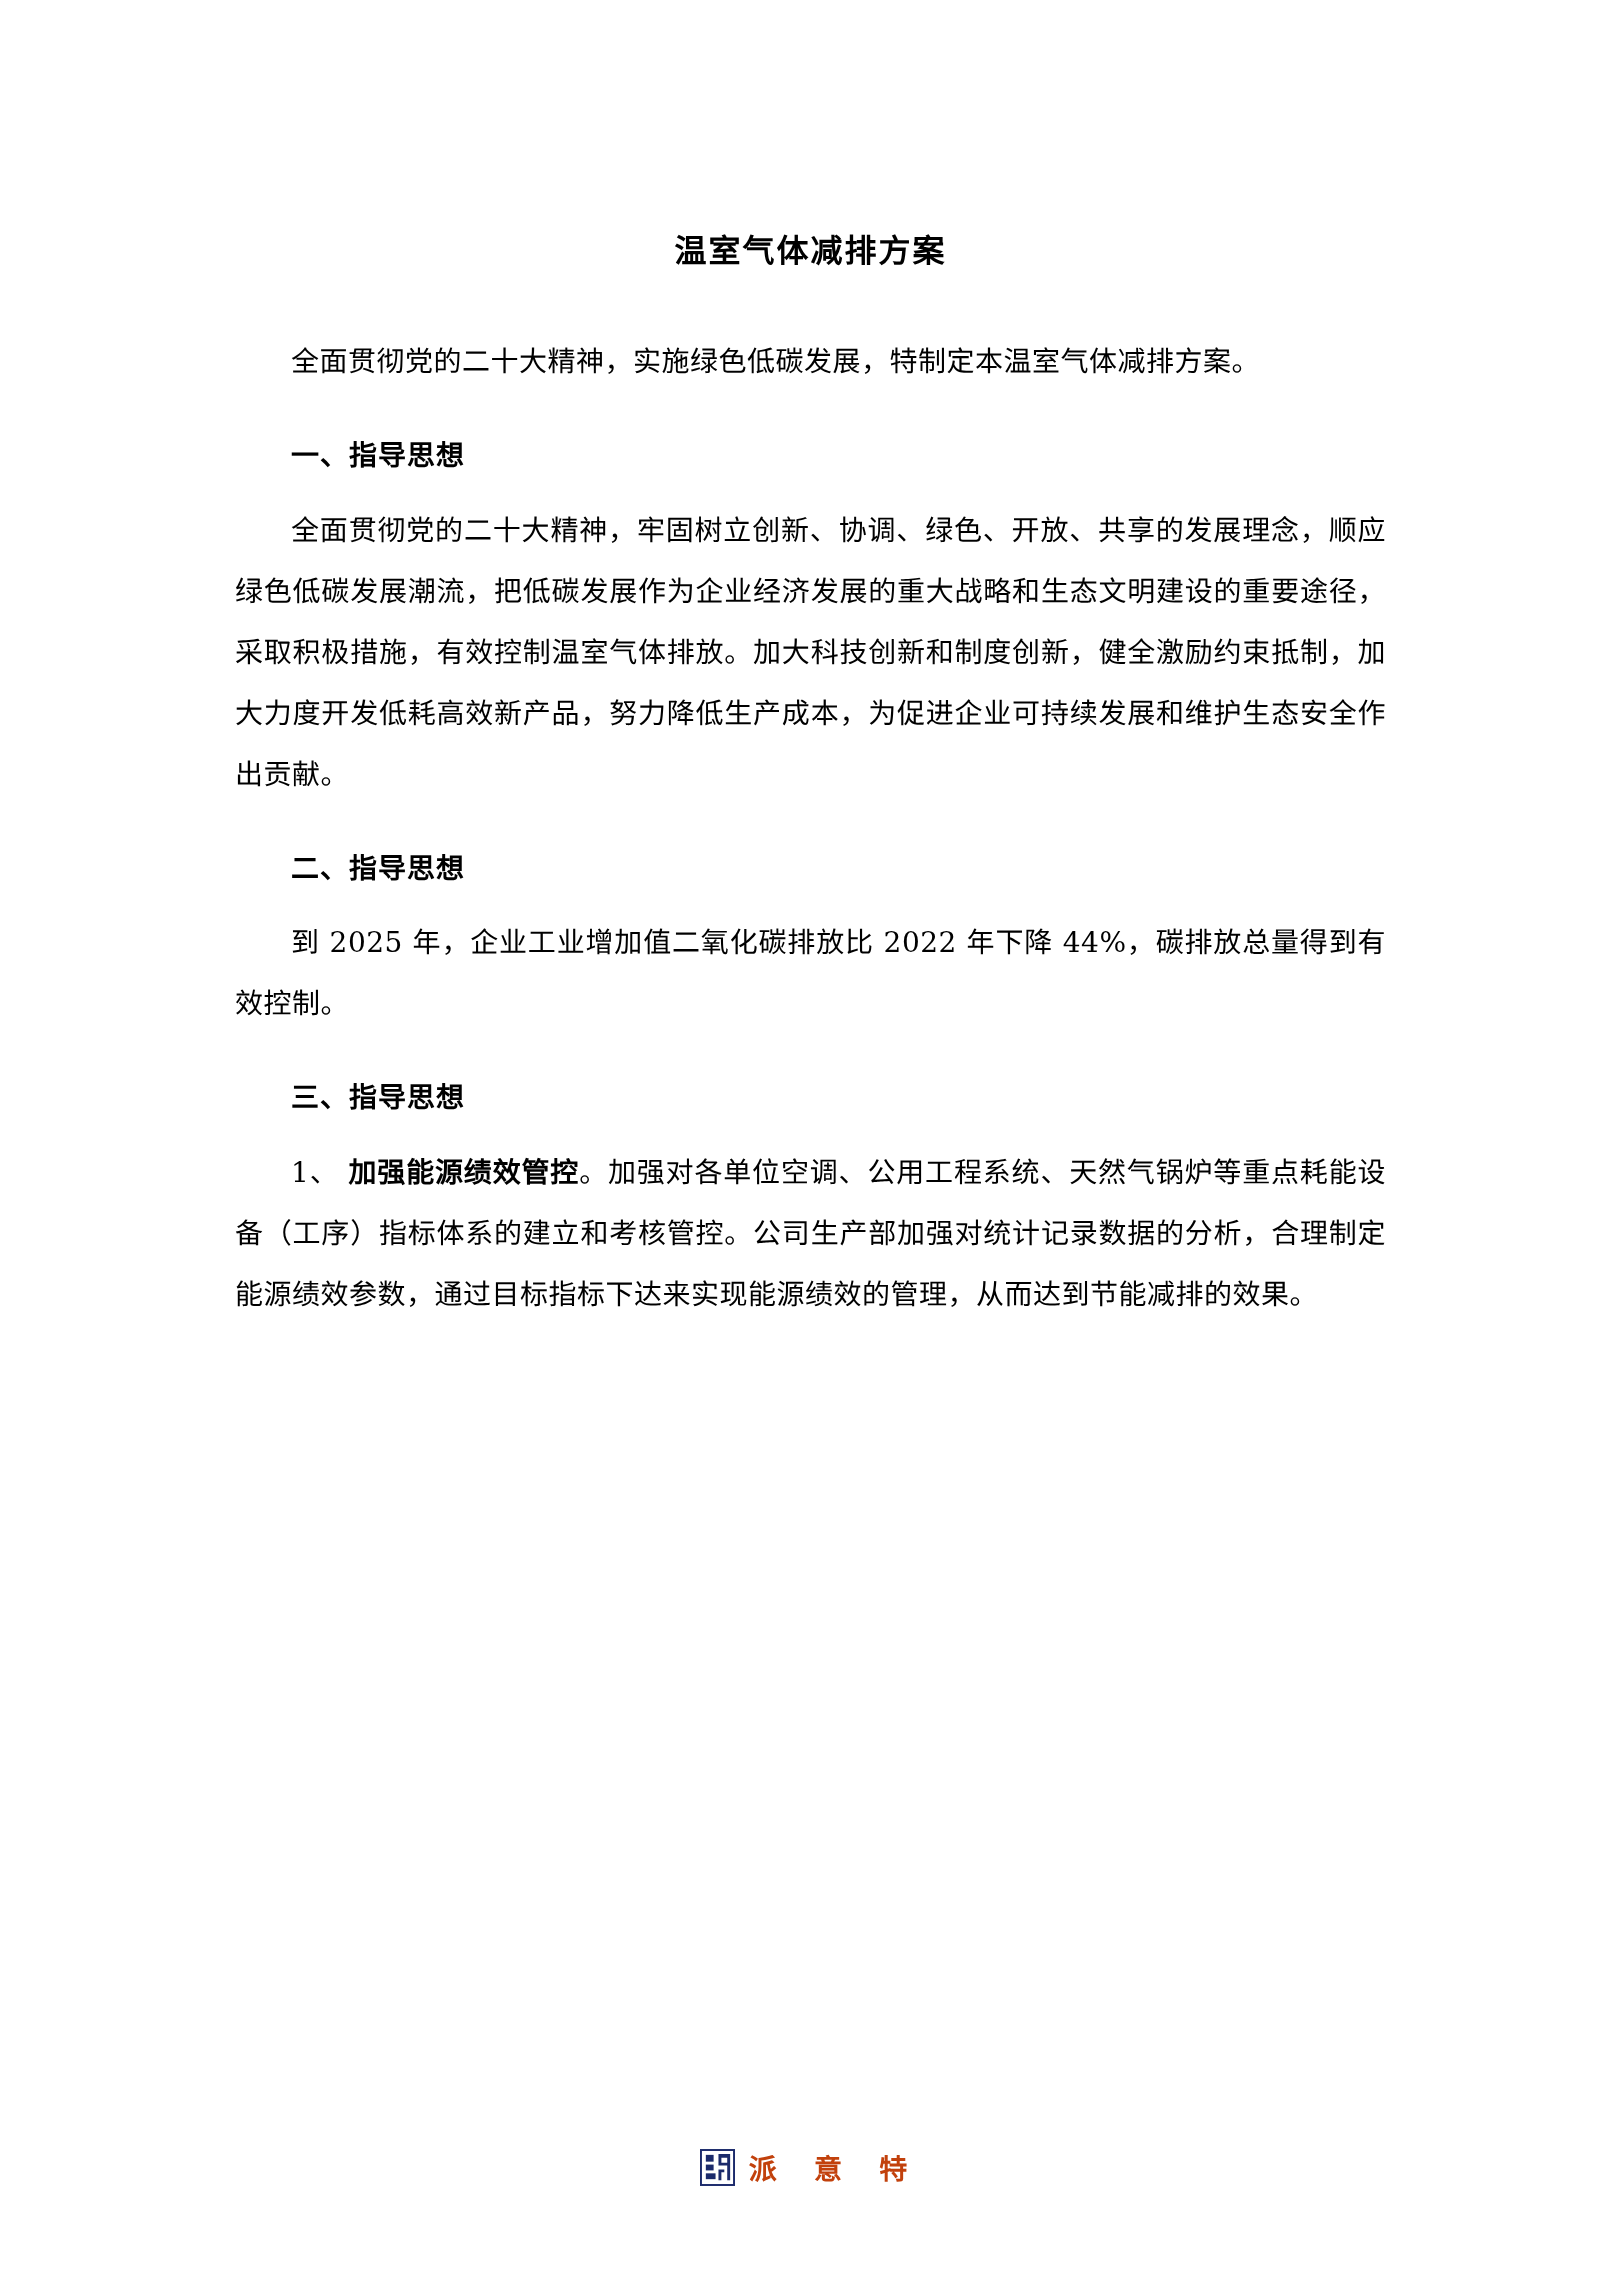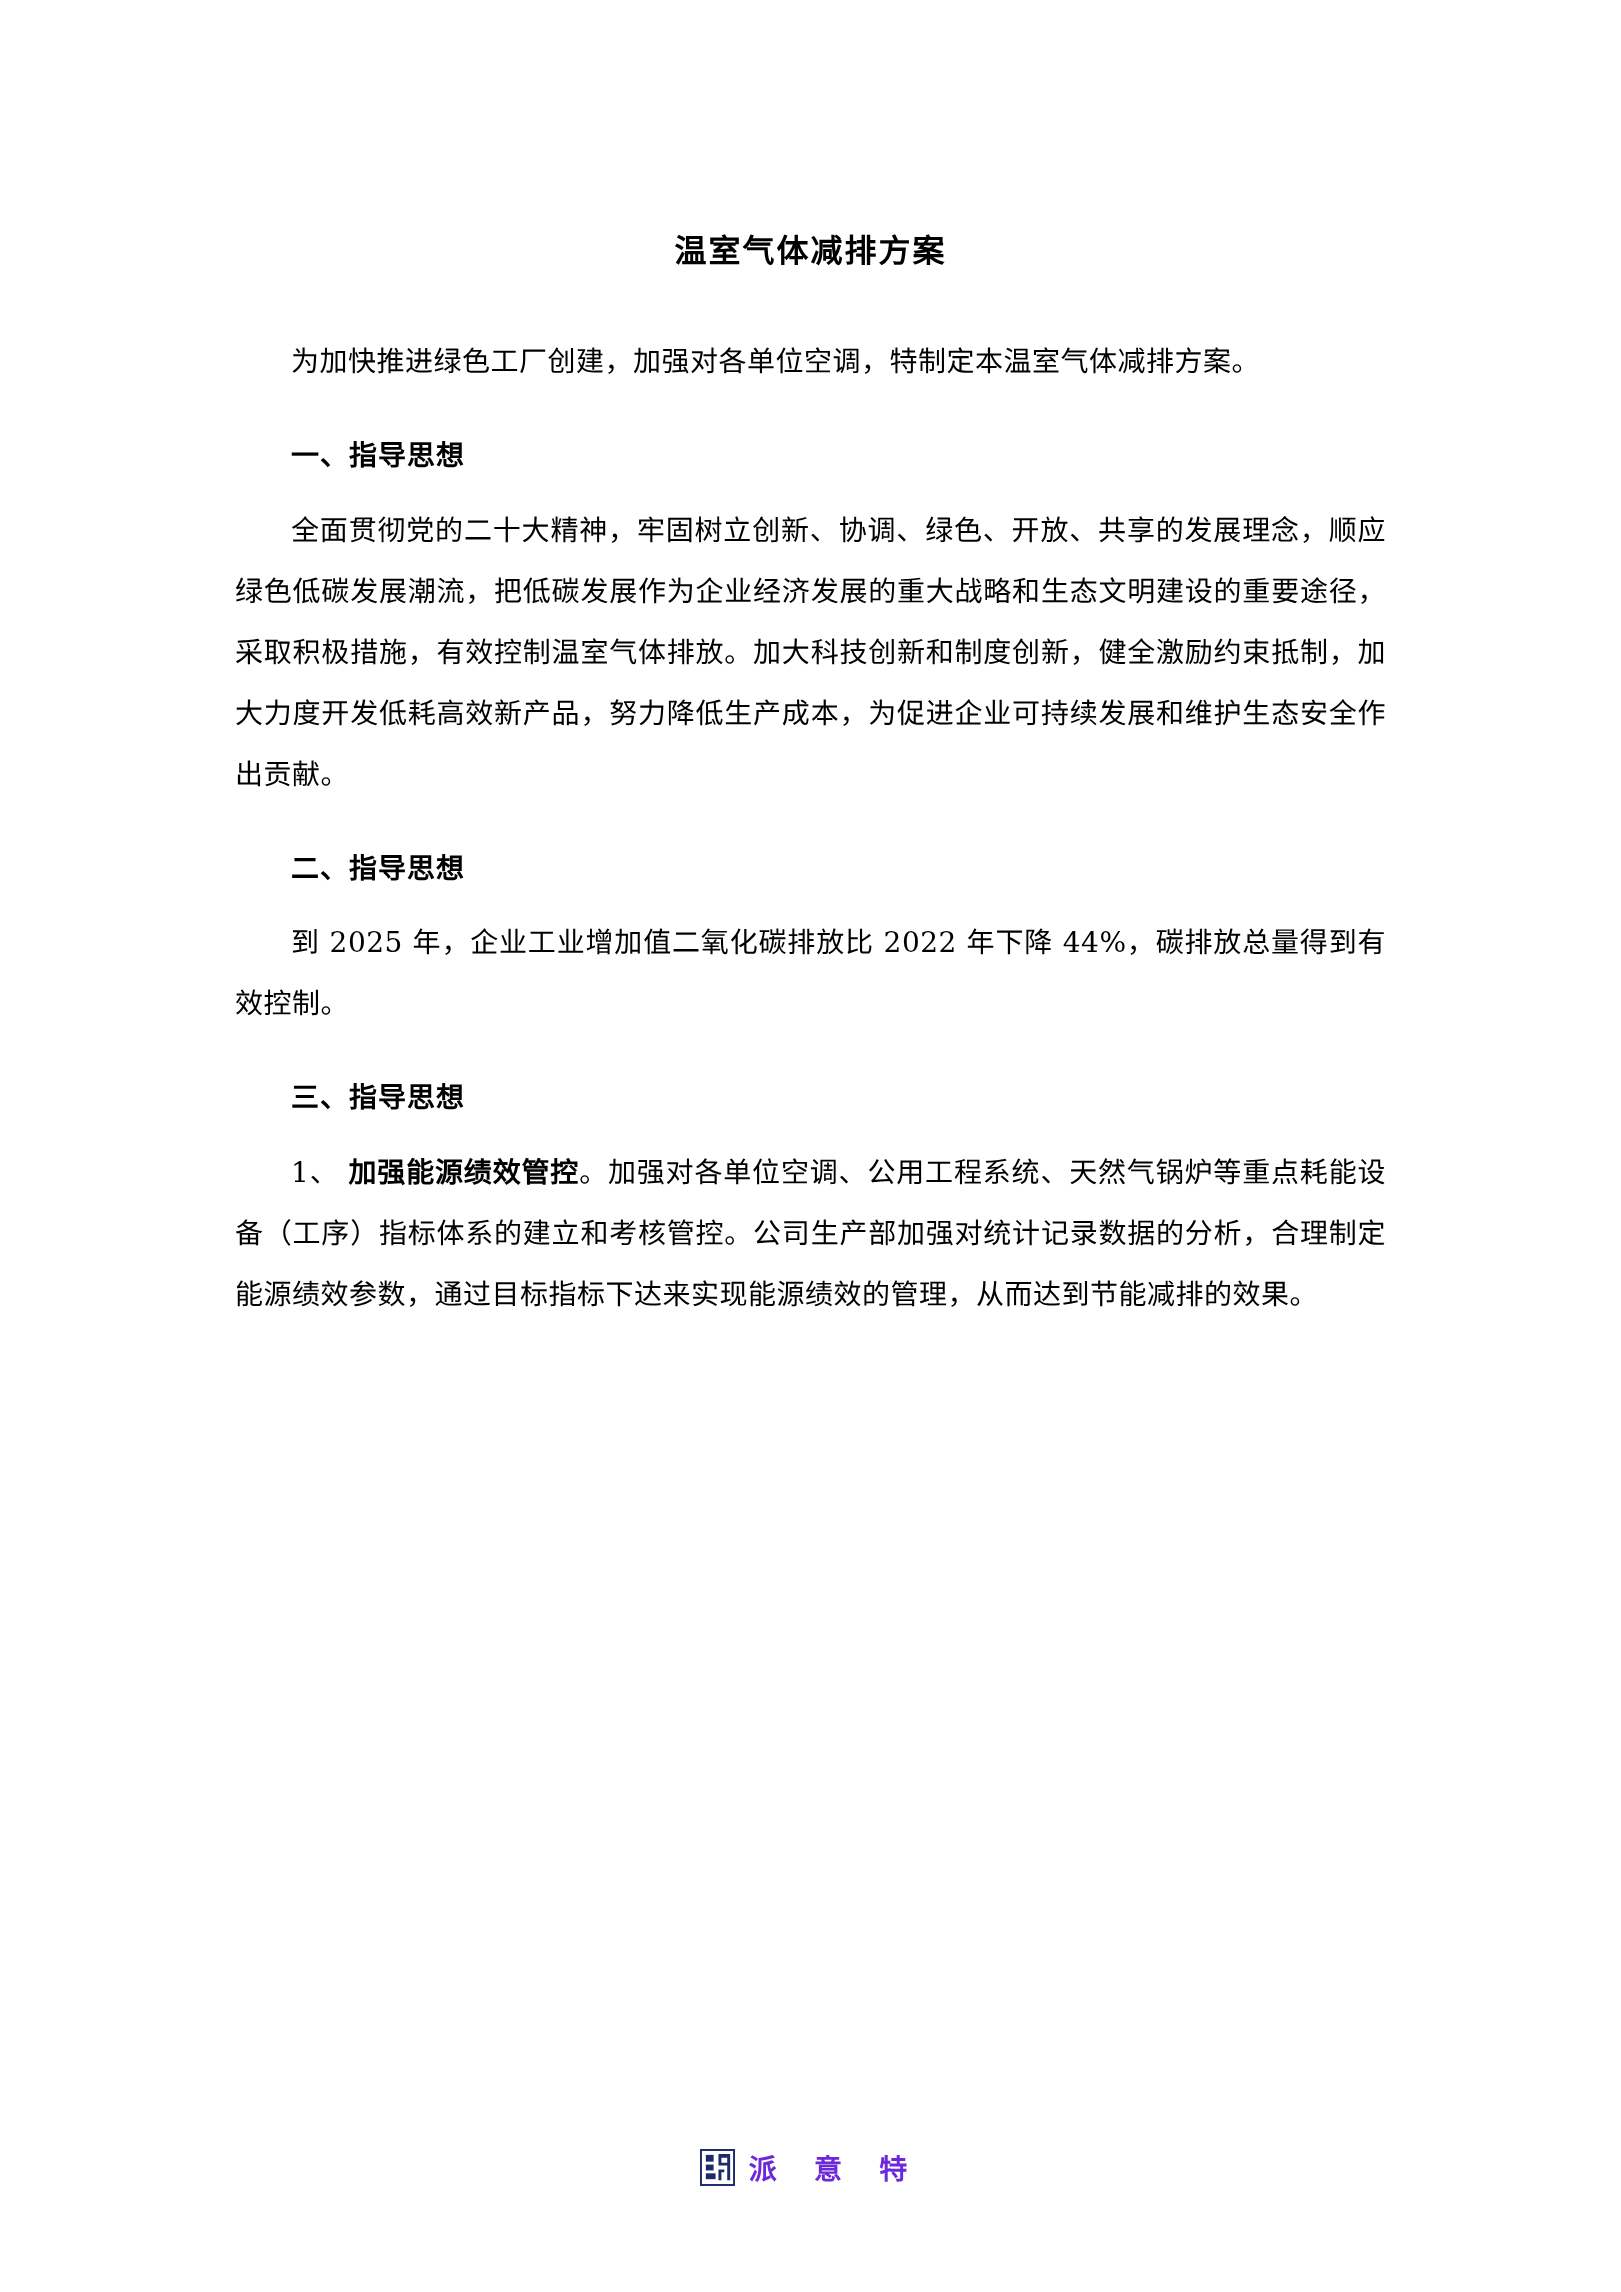--- a/index.html
+++ b/index.html
@@ -94,34 +94,34 @@
     align-items: center;
     justify-content: center;
     gap: 13.7px;
   }
   .footer-mark svg { display: block; }
   .footer-text {
     font-family: "DejaVu Sans", "Liberation Sans", sans-serif;
     font-size: 28px;
     font-weight: bold;
     letter-spacing: 13.7px;
-    color: #6d28d9;
+    color: #c2410c;
   }
 </style>
 </head>
 <body>
 
 <div class="page">
 
 
   <div class="doc">
 
     <h1 class="doc-title">温室气体减排方案</h1>
 
-    <p class="para">为加快推进绿色工厂创建，加强对各单位空调，特制定本温室气体减排方案。</p>
+    <p class="para">全面贯彻党的二十大精神，实施绿色低碳发展，特制定本温室气体减排方案。</p>
 
     <h2 class="section">一、指导思想</h2>
     <p class="para">全面贯彻党的二十大精神，牢固树立创新、协调、绿色、开放、共享的发展理念，顺应绿色低碳发展潮流，把低碳发展作为企业经济发展的重大战略和生态文明建设的重要途径，采取积极措施，有效控制温室气体排放。加大科技创新和制度创新，健全激励约束抵制，加大力度开发低耗高效新产品，努力降低生产成本，为促进企业可持续发展和维护生态安全作出贡献。</p>
 
     <h2 class="section">二、指导思想</h2>
     <p class="para">到 2025 年，企业工业增加值二氧化碳排放比 2022 年下降 44%，碳排放总量得到有效控制。</p>
 
     <h2 class="section">三、指导思想</h2>
     <p class="para"><span>1、</span><span class="lead-bold">加强能源绩效管控</span><span>。加强对各单位空调、公用工程系统、天然气锅炉等重点耗能设备（工序）指标体系的建立和考核管控。公司生产部加强对统计记录数据的分析，合理制定能源绩效参数，通过目标指标下达来实现能源绩效的管理，从而达到节能减排的效果。</span></p>
 

